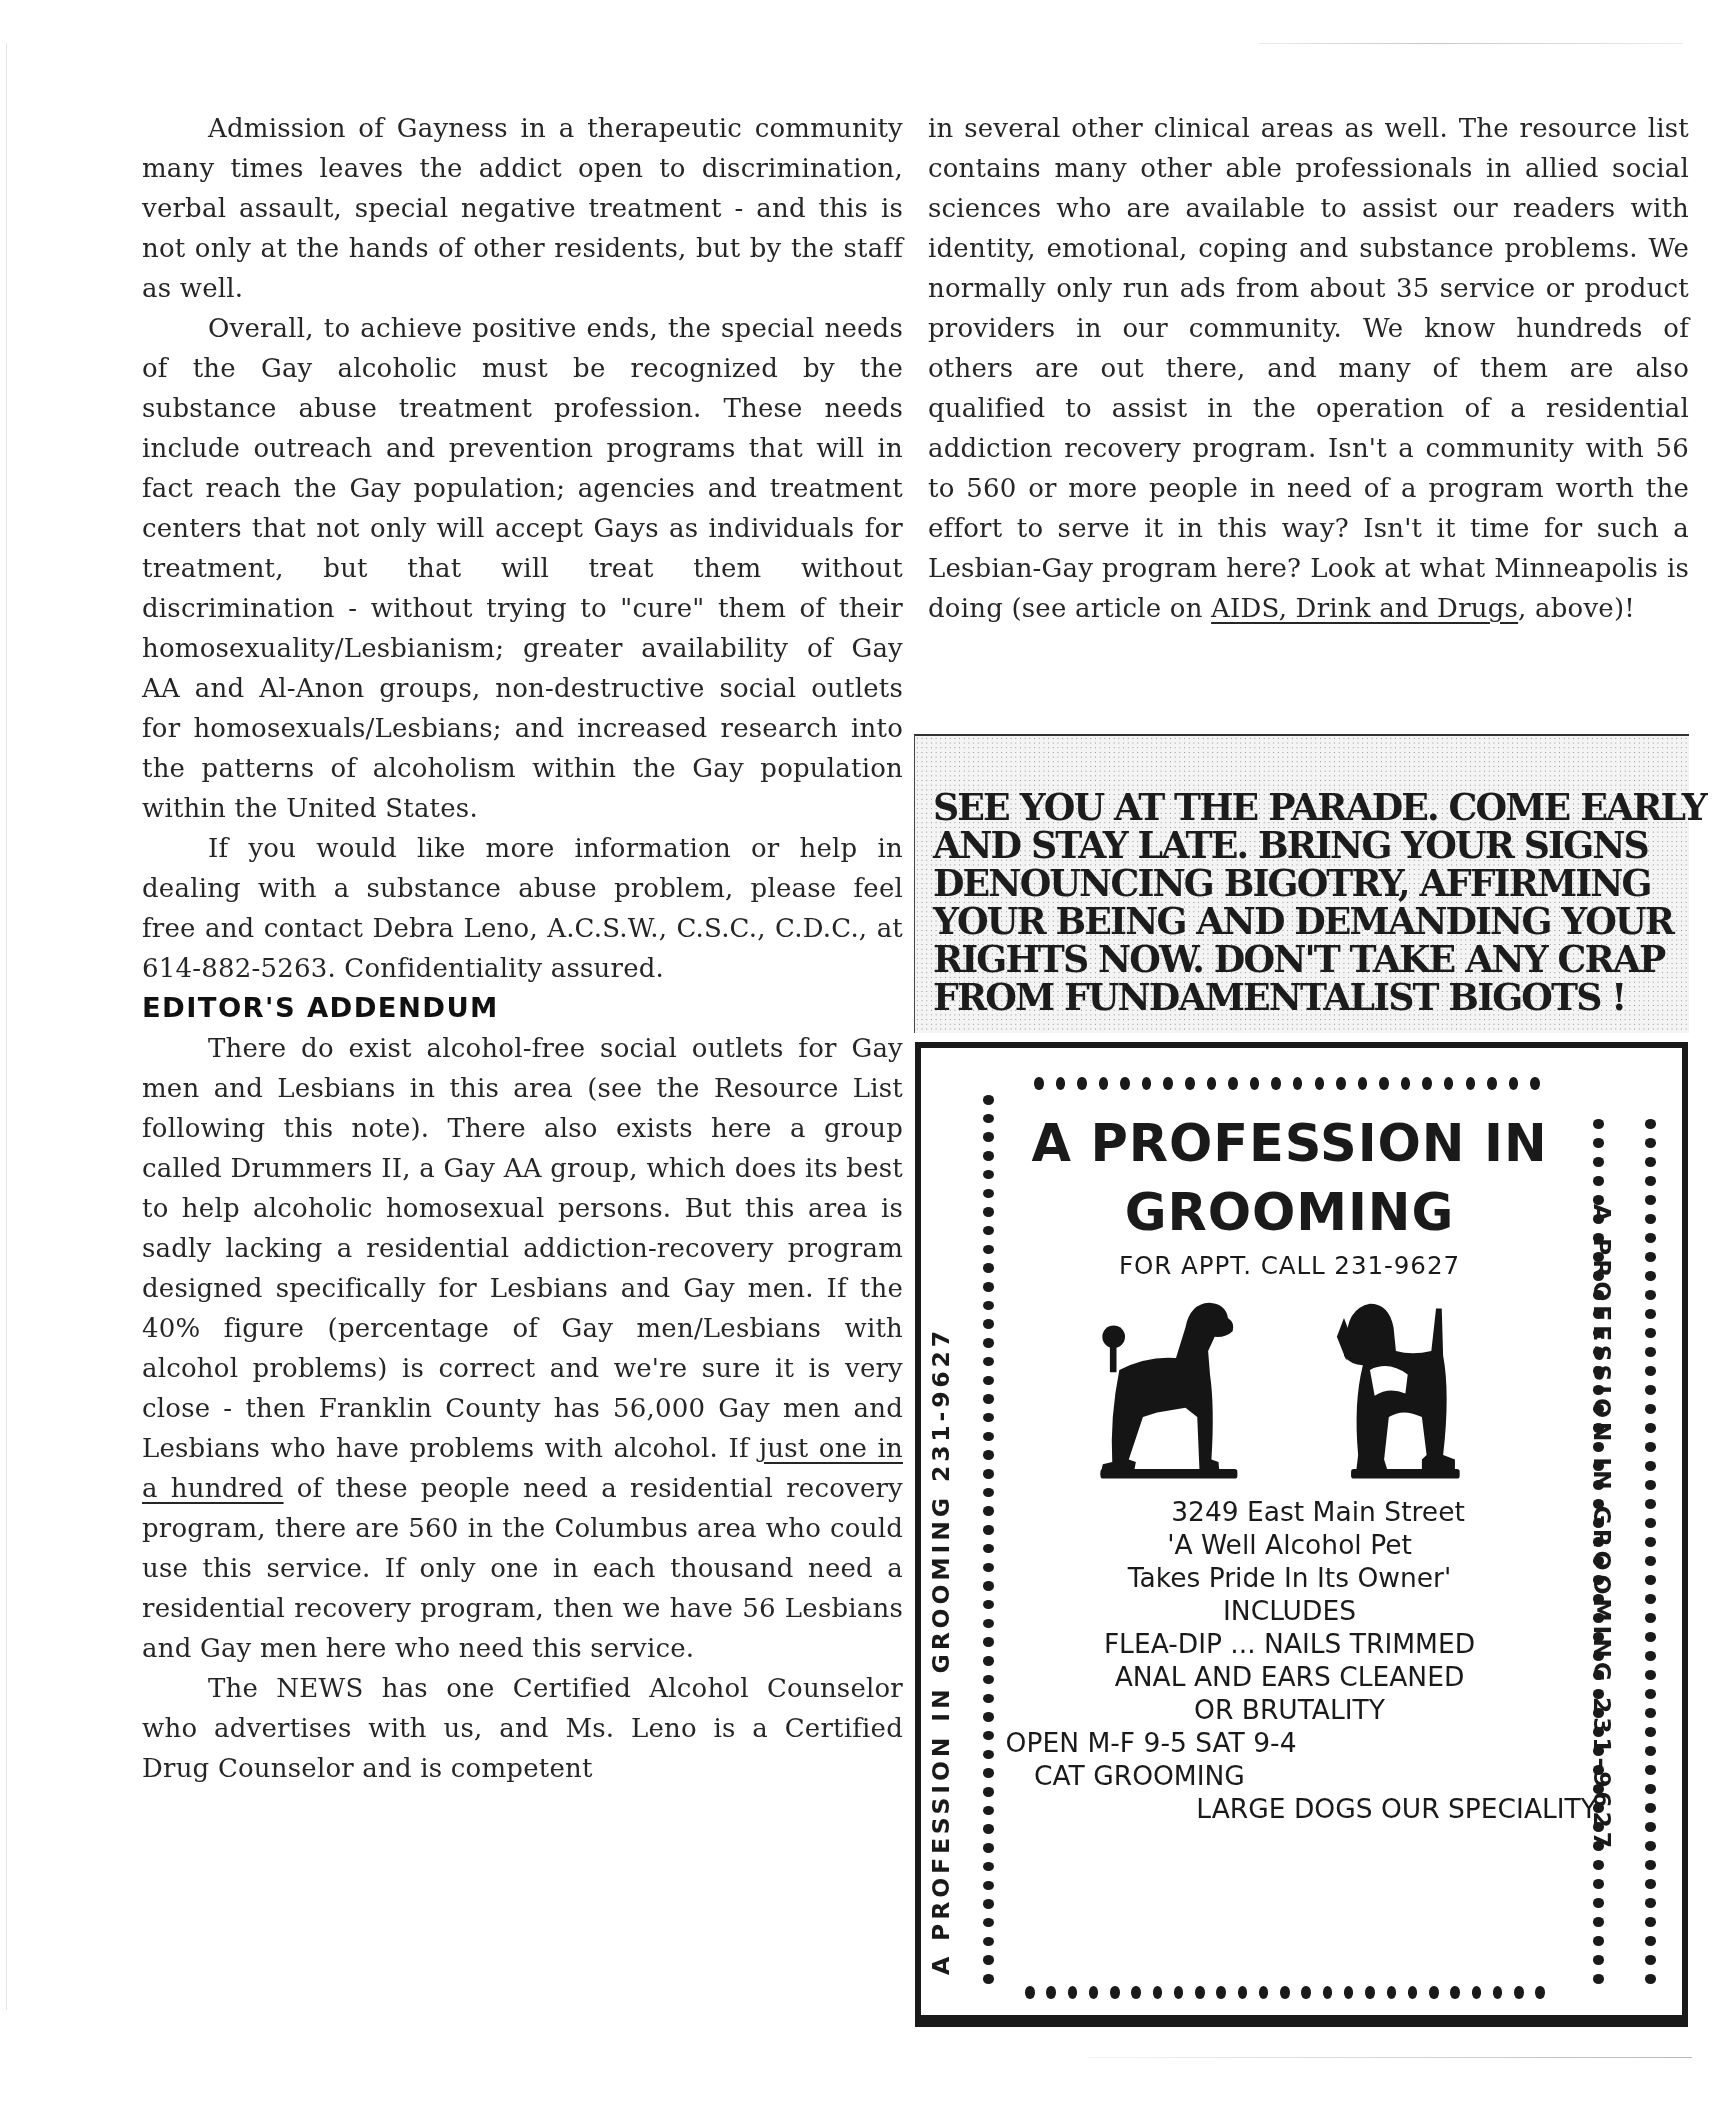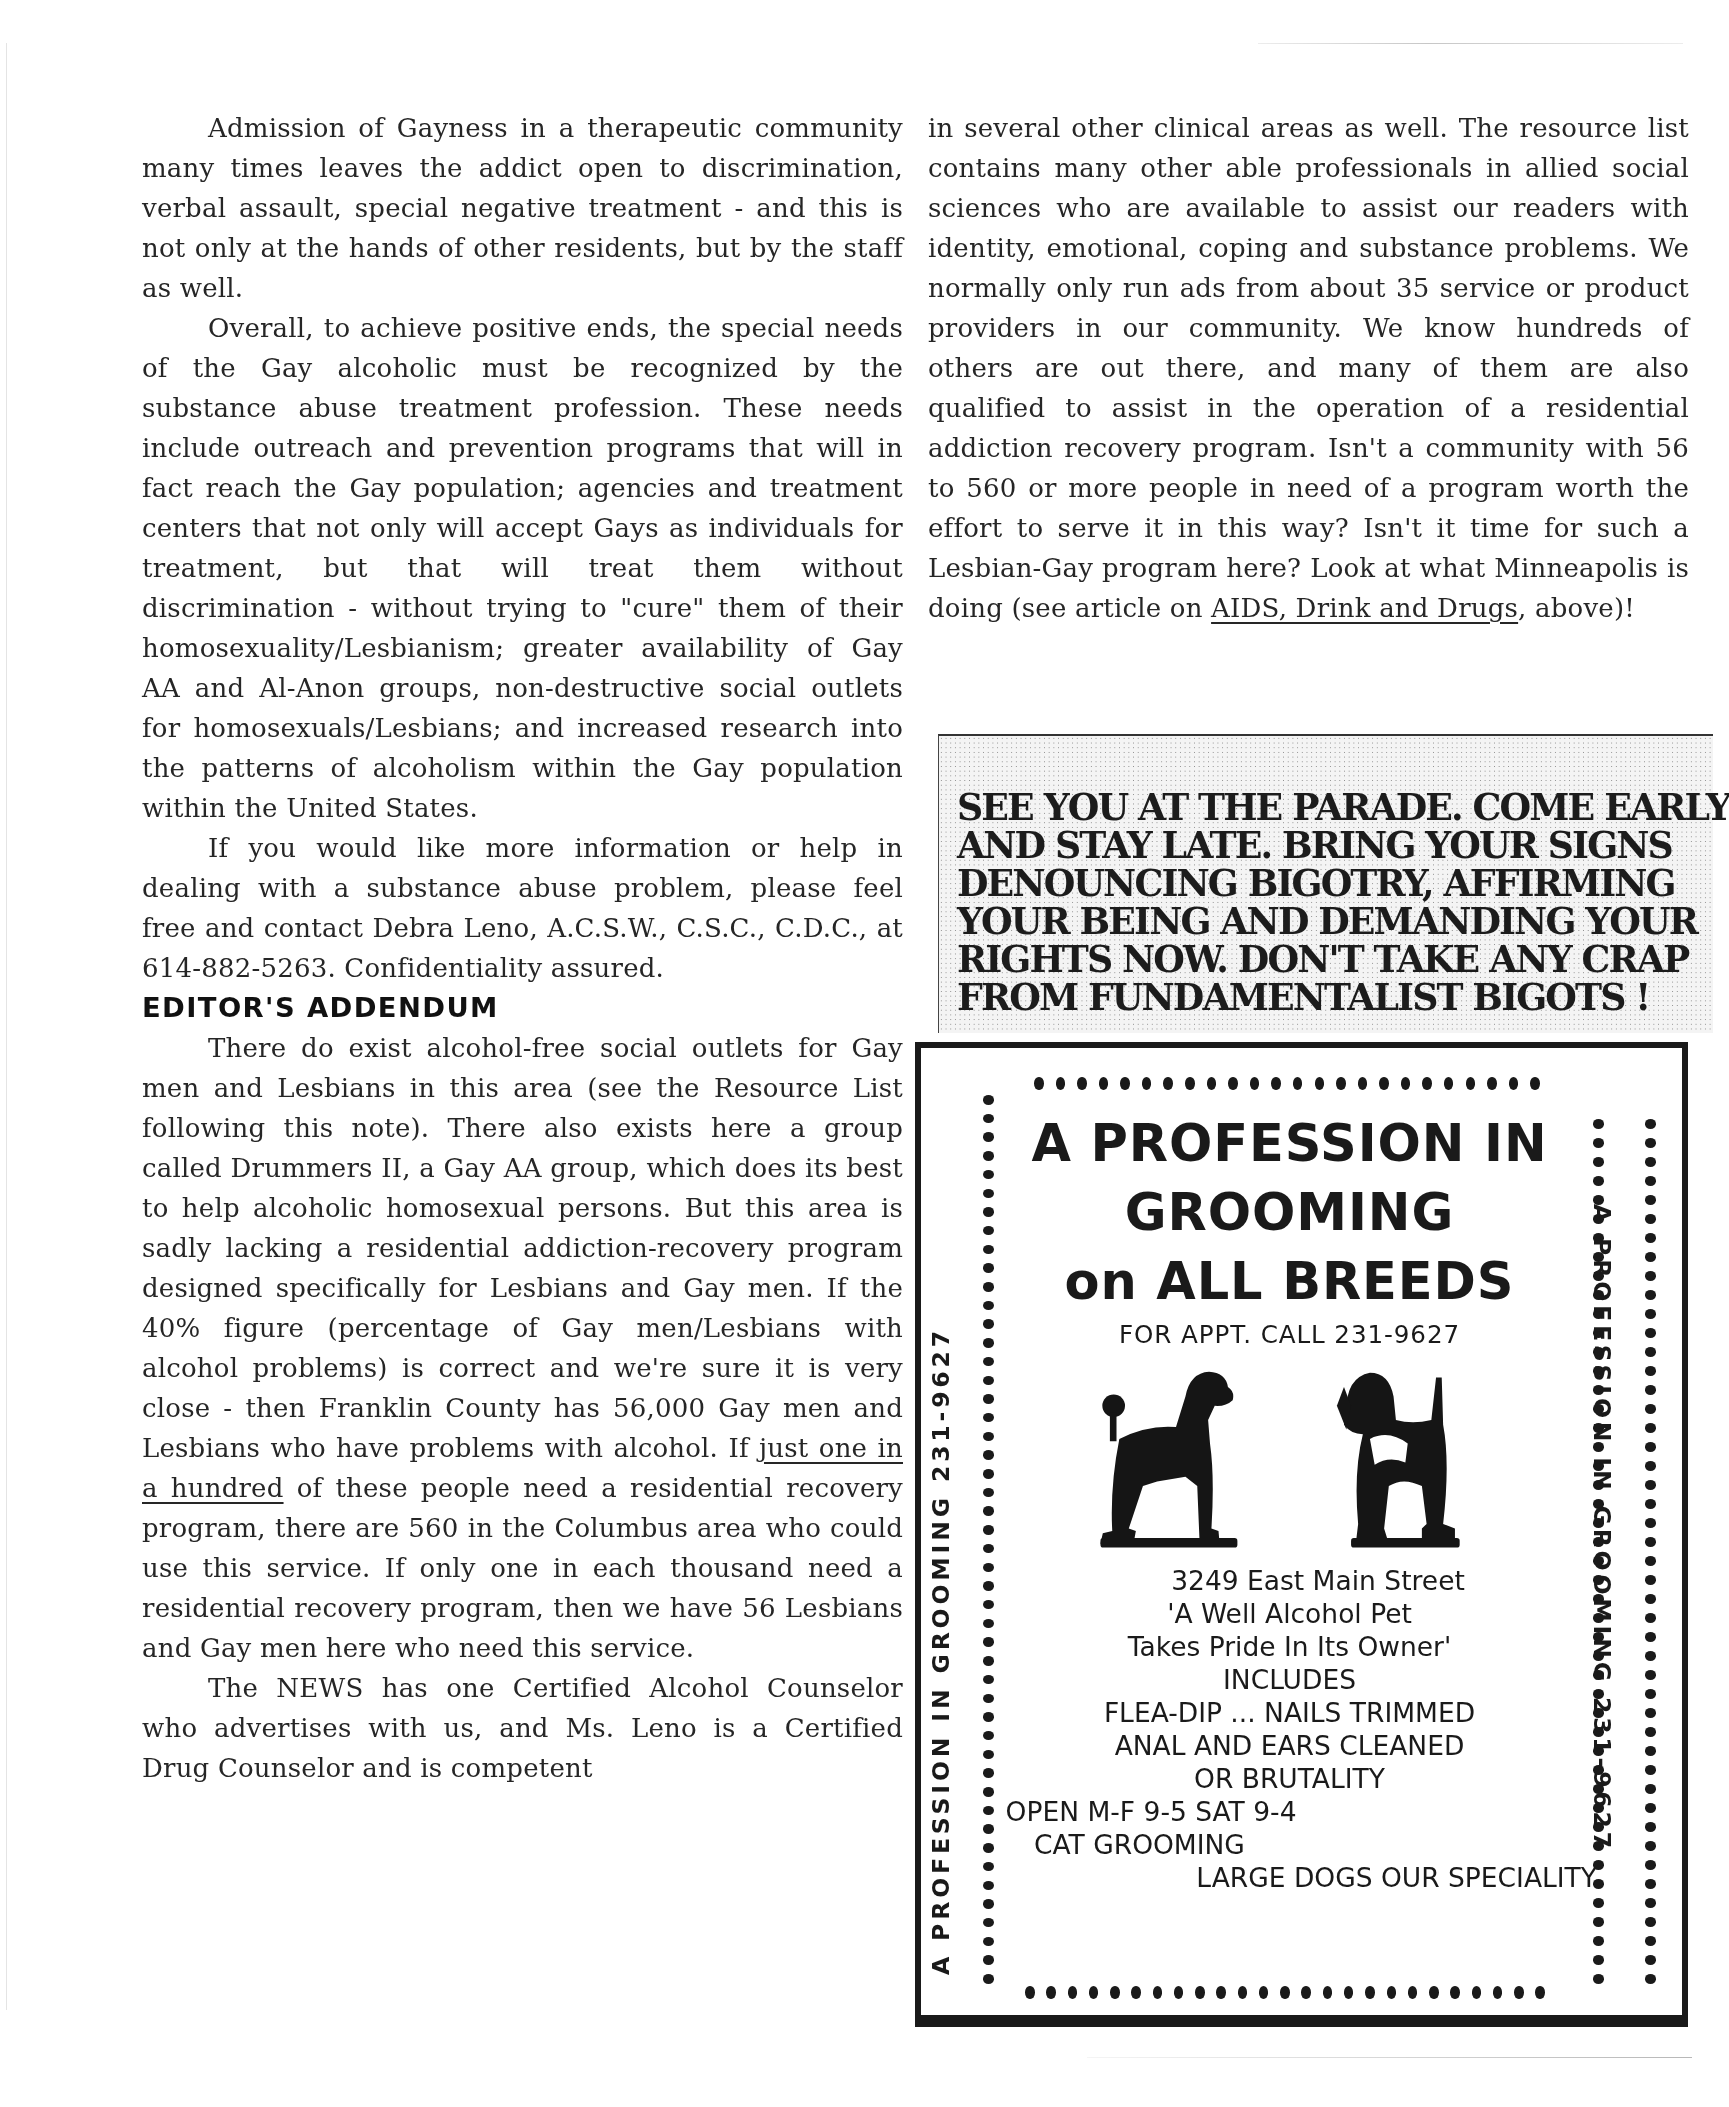--- a/index.html
+++ b/index.html
@@ -20,21 +20,20 @@
   .addendum-heading { font-family: "DejaVu Sans", sans-serif; font-weight: bold; font-size: 27.4px; letter-spacing: 1.4px; margin: 0; line-height: 40px; color: #111; }
 
   
   .parade-box {
     position: absolute; left: 914px; top: 734px; width: 775px; height: 299px;
     border-top: 2.8px solid #333; border-left: 0.9px solid #444;
     background-color: #f4f4f4;
     background-image: radial-gradient(#8a8a8a 0.6px, transparent 0.8px);
     background-size: 4.7px 4.7px;
     box-sizing: border-box;
-    margin-left: 24px;
   }
   .parade-text {
     position: absolute; left: 18px; top: 52px; width: 737px;
     font-family: "DejaVu Serif", serif; font-weight: bold; font-size: 37px; line-height: 38px;
     letter-spacing: -1.9px; color: #1c1c1c; text-transform: uppercase;
     transform: scaleX(0.98); transform-origin: left top;
   }
   .parade-line { display: block; white-space: nowrap; }
 
   
@@ -293,21 +292,20 @@
       <span class="dot"></span>
       <span class="dot"></span>
     </div>
 
   <div class="side-text-left" style="top:927px;">A PROFESSION IN GROOMING  231-9627</div>
   <div class="side-text-right">A PROFESSION IN GROOMING  231-9627</div>
 
   <div class="ad-center">
     <div class="ad-headline">A PROFESSION IN</div>
     <div class="ad-headline">GROOMING</div>
-    <div class="ad-headline">on ALL BREEDS</div>
     <div class="ad-sub2">FOR APPT. CALL 231-9627</div>
 
     <div class="dogs">
       <svg width="170" height="189" viewBox="0 0 360 400">
         <g fill="#151515">
           <circle cx="48" cy="80" r="24"></circle>
           <rect x="40" y="95" width="14" height="60"></rect>
           <path d="M60 150 Q120 120 180 125 L200 60 Q210 10 250 8 Q285 10 290 40 Q305 50 300 68 Q285 82 262 80 L248 110 L252 160 Q262 230 255 340 L270 345 L272 368 L230 370 L225 250 L200 230 L140 240 L110 250 L80 340 L95 345 L90 372 L20 372 L25 350 L45 345 Q40 250 60 150 Z"></path>
           <rect x="20" y="360" width="290" height="20" rx="6"></rect>
         </g>

